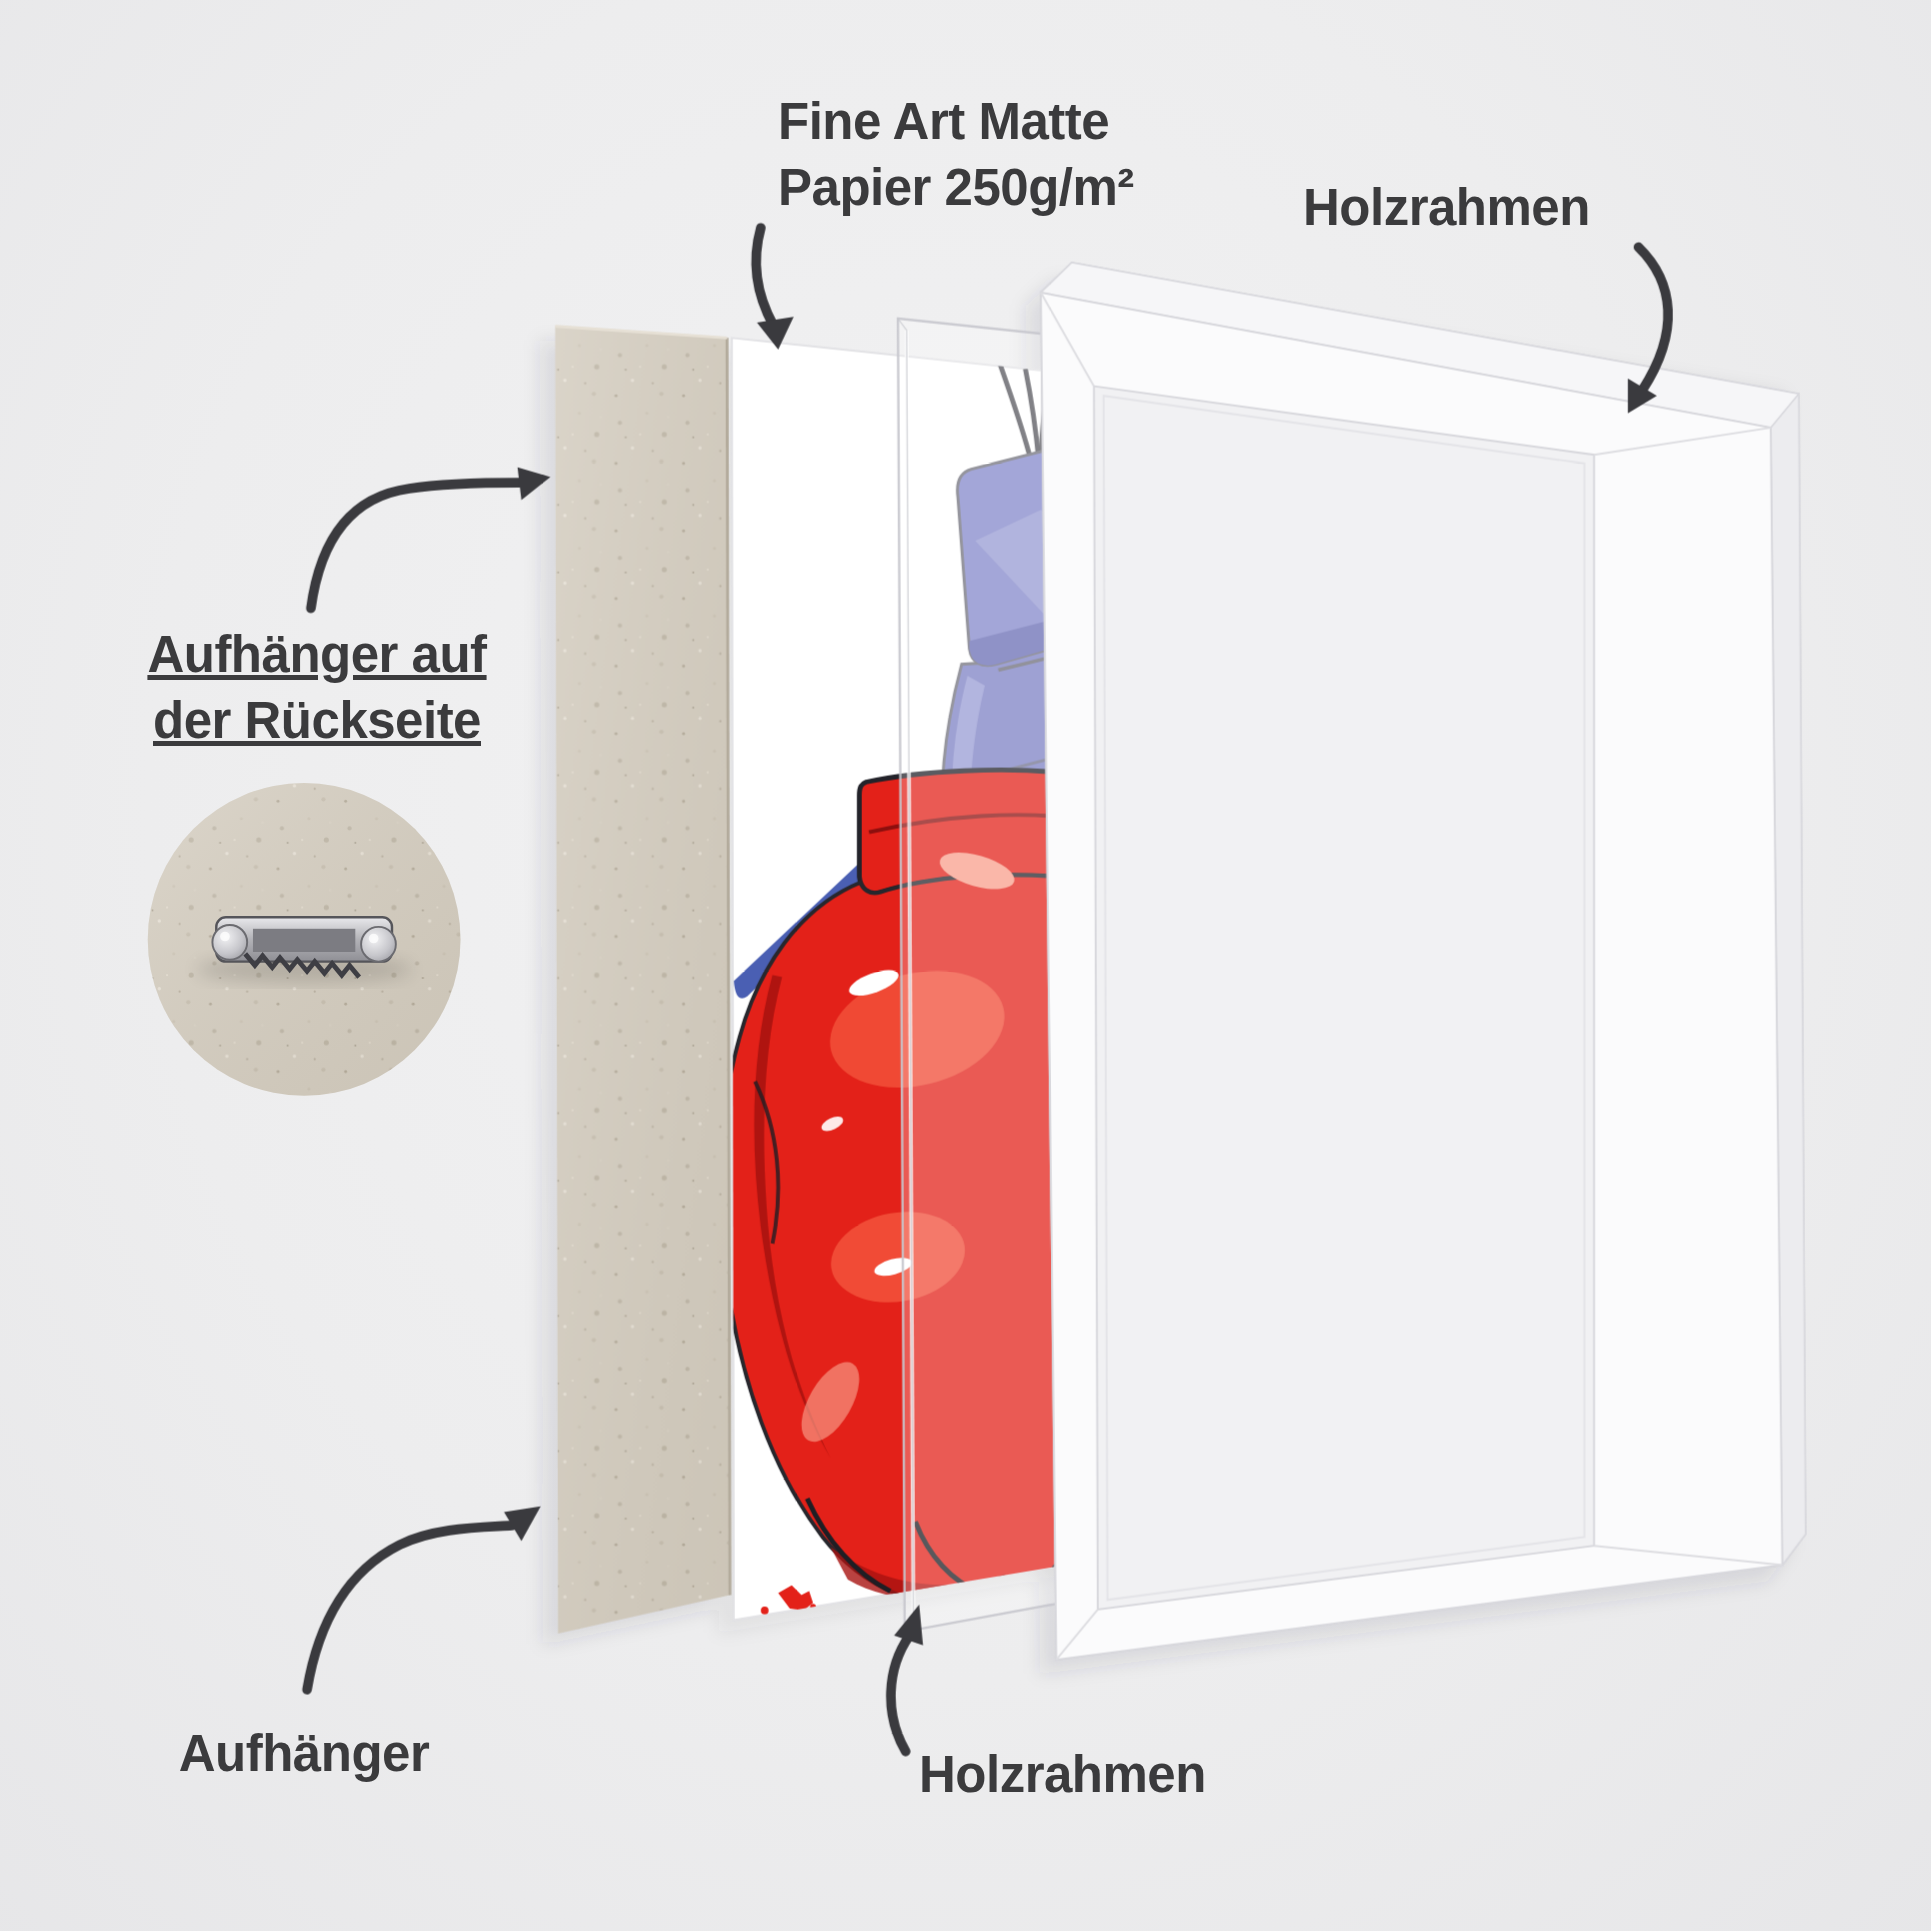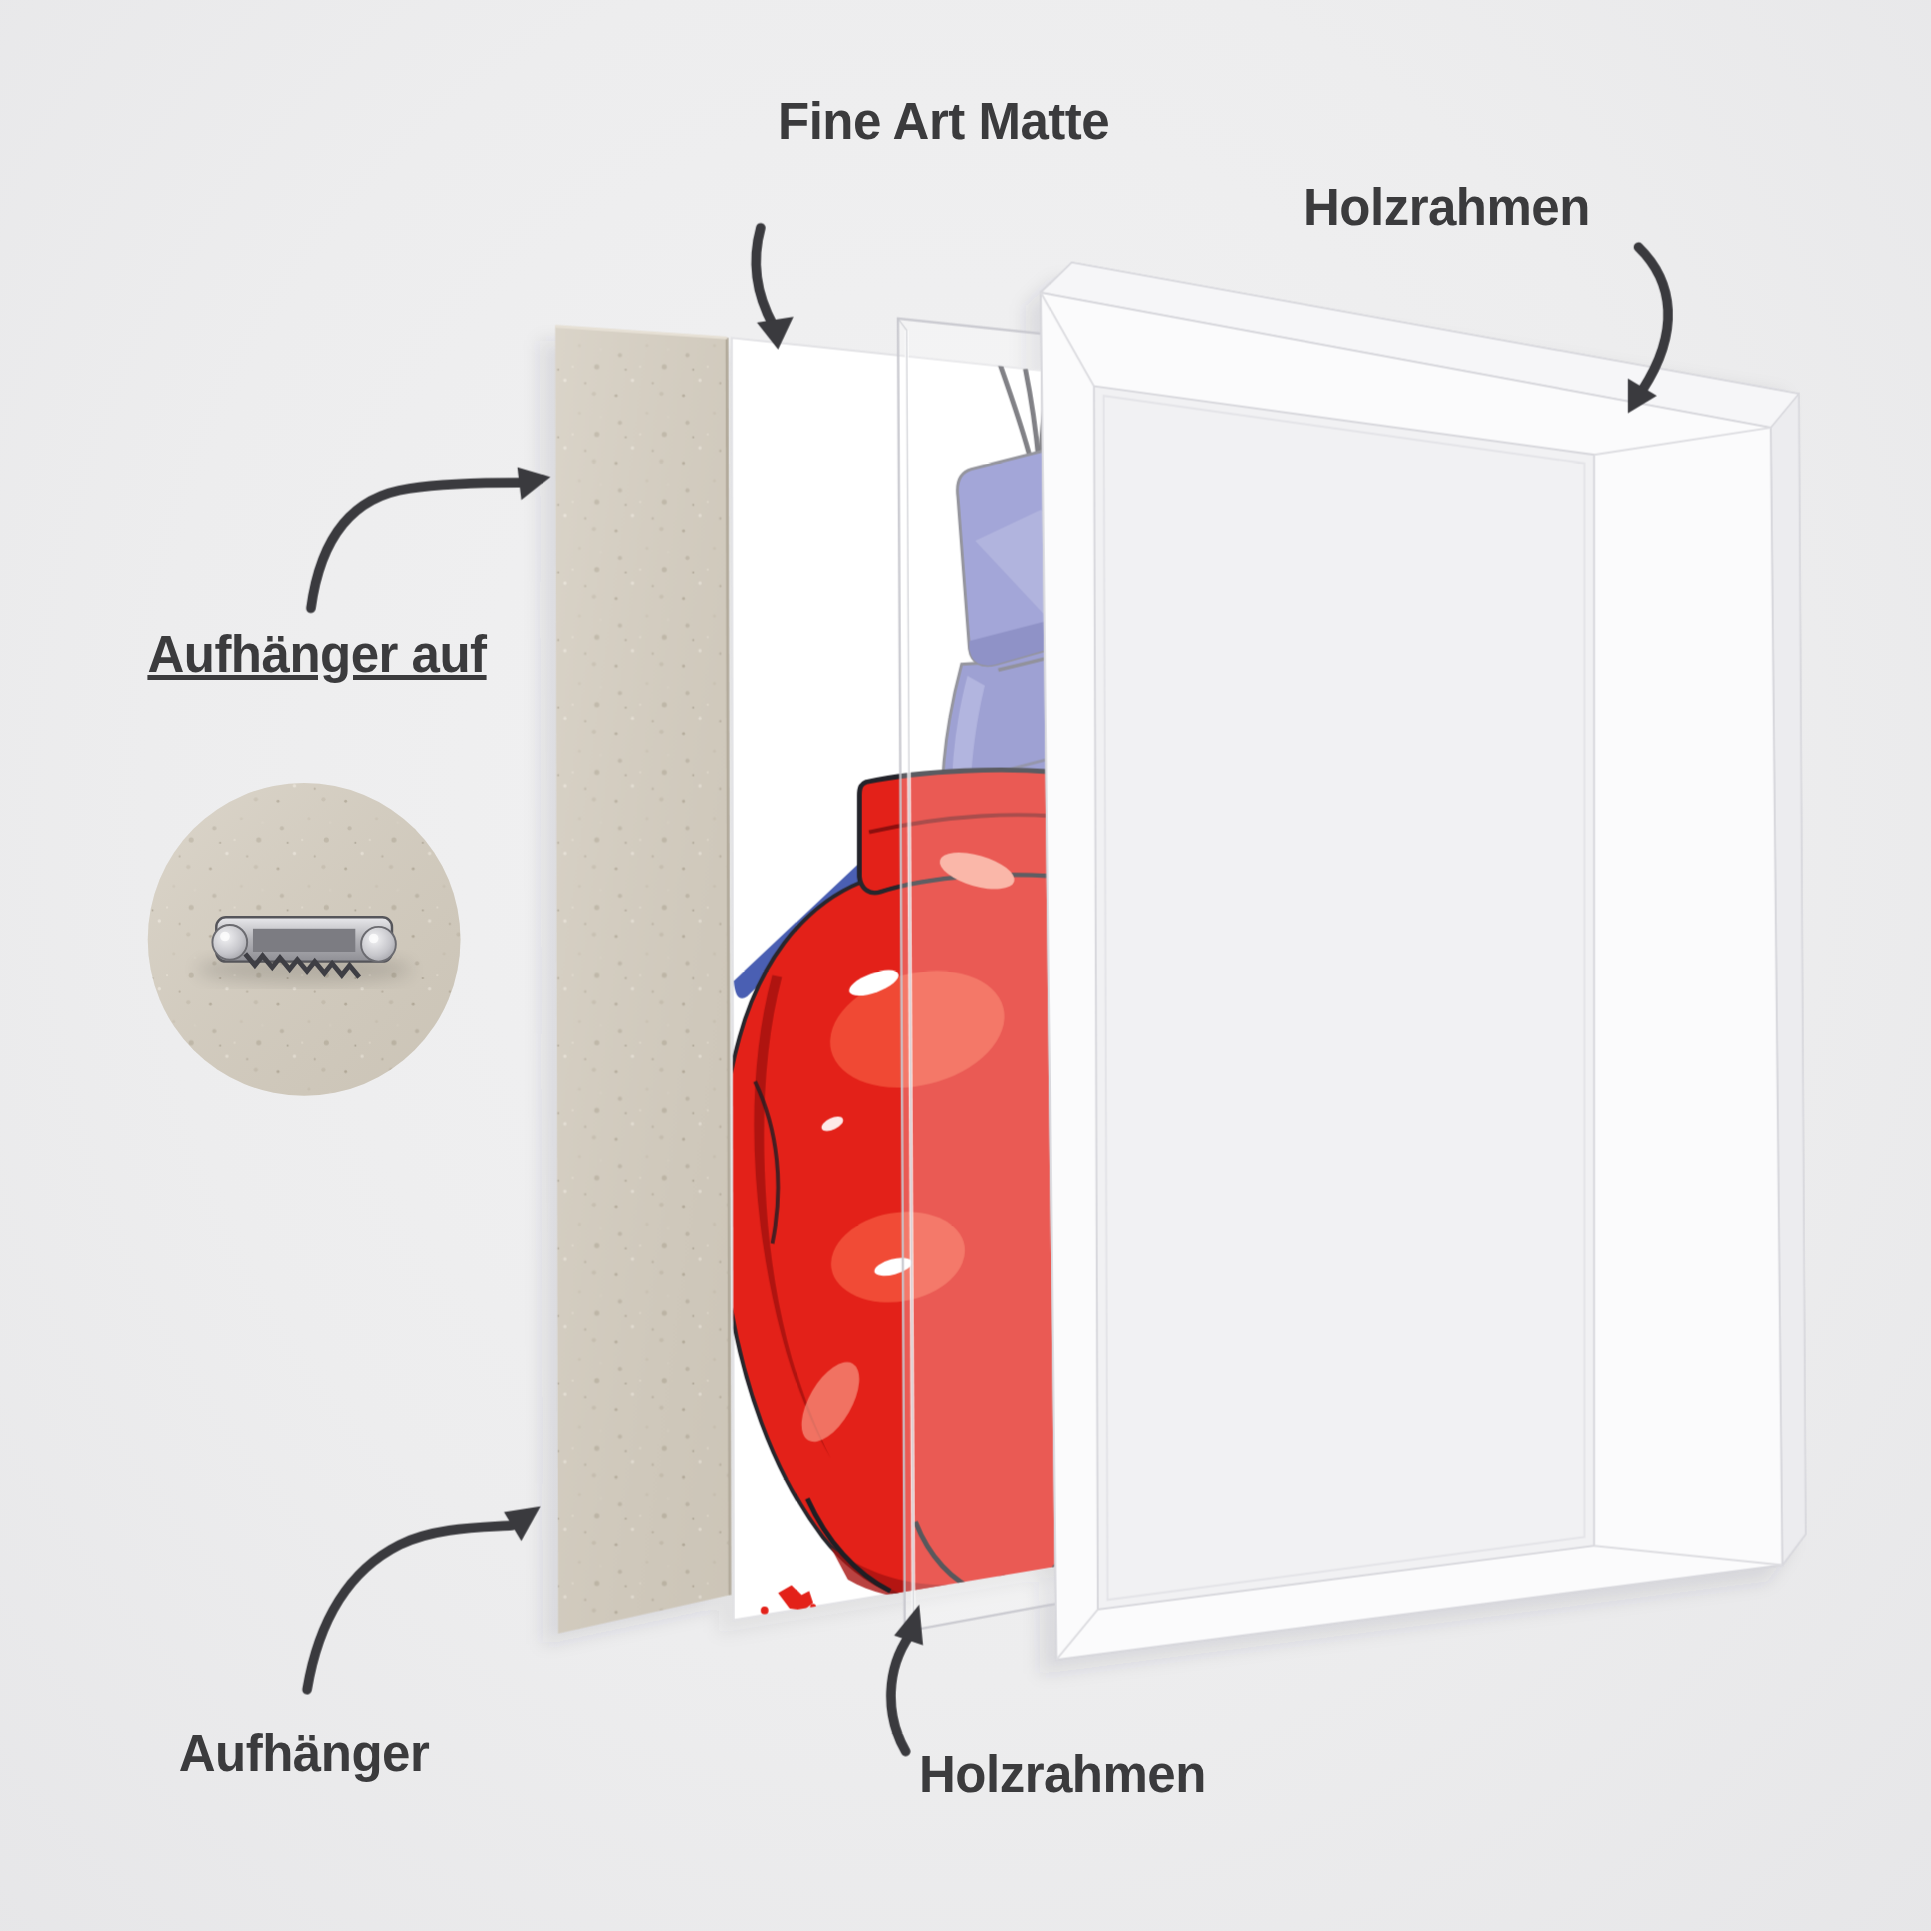--- a/index.html
+++ b/index.html
@@ -249,26 +249,28 @@
     <polygon points="806,362 822,328 784,334"></polygon>
     <polygon points="1686,428 1716,410 1686,392"></polygon>
     <polygon points="570,494 540,518 536,484"></polygon>
     <polygon points="560,1560 540,1596 522,1566"></polygon>
     <polygon points="952,1662 956,1704 926,1694"></polygon>
   </g>
 </svg>
 
 <div class="lbl" style="left:778px;top:89px;">
   <div>Fine Art Matte</div>
+  <div>Papier 250g/m²</div>
 </div>
 
 <div class="lbl" style="left:1303px;top:175px;">Holzrahmen</div>
 
 <div class="lbl center" style="left:95px;top:622px;width:444px;text-decoration:underline;">
   <div>Aufhänger auf</div>
+  <div>der Rückseite</div>
 </div>
 
 <div class="lbl center" style="left:82px;top:1721px;width:444px;">
   <div>Aufhänger</div>
 </div>
 
 <div class="lbl" style="left:919px;top:1742px;">Holzrahmen</div>
 
 </div>
 

